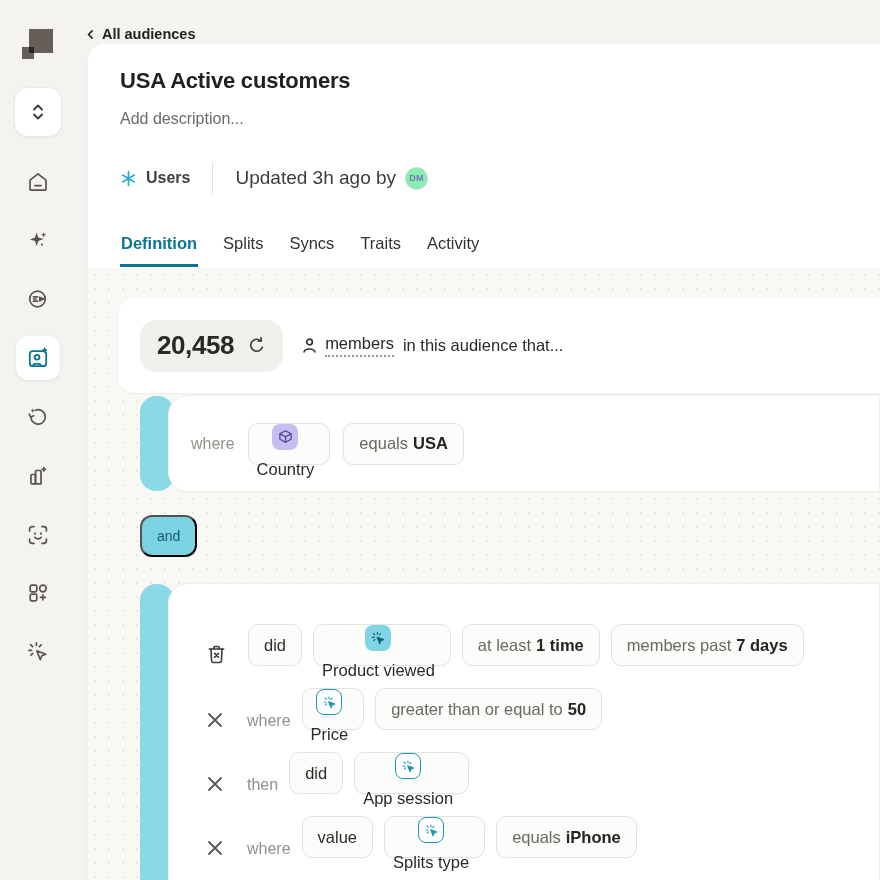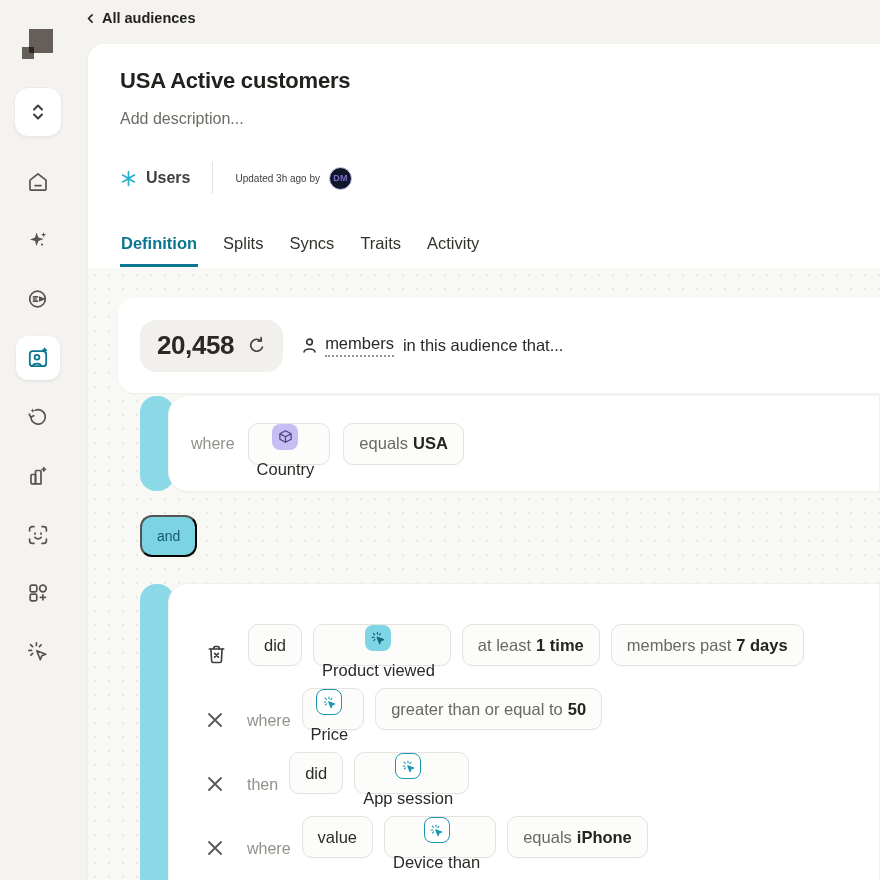--- a/index.html
+++ b/index.html
@@ -10,33 +10,33 @@
   
   #sidebar { position:absolute; left:0; top:0; width:88px; height:880px; }
   .logo-big { position:absolute; left:29px; top:29px; width:24px; height:24px; background:#6A635E; mix-blend-mode:multiply; }
   .logo-small { position:absolute; left:22px; top:47px; width:12px; height:12px; background:#6A635E; mix-blend-mode:multiply; }
   .switcher { position:absolute; left:14px; top:87px; width:48px; height:50px; background:#FFFFFF; border:1px solid #ECEBE7; border-radius:14px; box-shadow:0 1px 2px rgba(30,28,25,.06); display:flex; align-items:center; justify-content:center; color:#3E3C38; cursor:pointer; }
   .navitem { position:absolute; left:16px; width:44px; height:44px; display:flex; align-items:center; justify-content:center; color:#57534E; border-radius:12px; cursor:pointer; }
   .navitem.active { background:#FFFFFF; color:#0B7690; box-shadow:0 1px 3px rgba(30,28,25,.10); }
   .navitem svg { width:24px; height:24px; }
 
   
-  .breadcrumb { position:absolute; left:84px; top:6px; height:24px; display:flex; align-items:center; gap:5px; color:#23221F; cursor:pointer; }
+  .breadcrumb { position:absolute; left:84px; top:22px; height:24px; display:flex; align-items:center; gap:5px; color:#23221F; cursor:pointer; }
   .breadcrumb .bc-label { font-size:14.5px; font-weight:600; }
 
   
   #main { position:absolute; left:88px; top:44px; width:792px; height:836px; background:#FFFFFF; border-radius:16px 0 0 0; box-shadow:0 1px 3px rgba(30,28,25,.05); }
   .title { position:absolute; left:32px; top:24px; font-size:22px; font-weight:700; color:#23211E; letter-spacing:-.2px; }
   .desc { position:absolute; left:32px; top:66px; font-size:16px; color:#6E6A64; cursor:text; }
   .meta { position:absolute; left:32px; top:116px; height:36px; display:flex; align-items:center; }
   .entity { display:flex; align-items:center; gap:9px; cursor:pointer; }
   .entity-label { font-size:16px; font-weight:600; color:#404040; }
   .meta-divider { width:1px; height:32px; background:#E3E2DE; margin:0 22px; }
-  .updated { font-size:10px; color:#3F3D39; margin-right:9px; }
-  .avatar { width:23px; height:23px; border-radius:50%; background:#0f172a; border:1px solid #D7CDF0; color:#7D6DC8; font-size:9px; font-weight:700; display:flex; align-items:center; justify-content:center; letter-spacing:.2px; }
+  .updated { font-size:19px; color:#3F3D39; margin-right:9px; }
+  .avatar { width:23px; height:23px; border-radius:50%; background:#86efac; border:1px solid #D7CDF0; color:#7D6DC8; font-size:9px; font-weight:700; display:flex; align-items:center; justify-content:center; letter-spacing:.2px; }
 
   .tabs { position:absolute; left:32px; top:176px; display:flex; gap:24px; }
   .tab { font-size:16.5px; color:#34322D; padding:14px 1px 11px; border-bottom:3px solid transparent; cursor:pointer; }
   .tab.active { color:#0B7690; font-weight:600; border-bottom-color:#0B7690; }
 
   
   .canvas { position:absolute; left:0; top:224px; width:792px; height:612px; overflow:hidden;
             background-color:#F8F8F5;
             background-image:radial-gradient(#E8E7E1 1px, rgba(0,0,0,0) 1.2px);
             background-size:14px 14px; }
@@ -326,21 +326,21 @@
             </span>
             <span class="keyword">where</span>
             <button class="pill">value</button>
             <button class="pill haschip">
               <span class="chip cyan-outline">
                 <svg width="15" height="15" viewBox="0 0 20 20" fill="none" stroke="currentColor" stroke-width="1.5" stroke-linecap="round" stroke-linejoin="round">
                     <path d="M9 9l8 3-3.6 1.3L12.1 17z" fill="currentColor"></path>
                     <path d="M4.2 4.2l1.7 1.7M9.3 2.8v2.3M2.8 9.3h2.3M4.6 13.2l1.5-1.5M13.2 4.6l-1.5 1.5"></path>
                   </svg>
               </span>
-              <span class="plabel">Device than</span>
+              <span class="plabel">Splits type</span>
             </button>
             <button class="pill opv">
               <span class="op">equals</span>
               <span class="val">iPhone</span>
             </button>
           </div>
 
         </div>
       </div>
 

